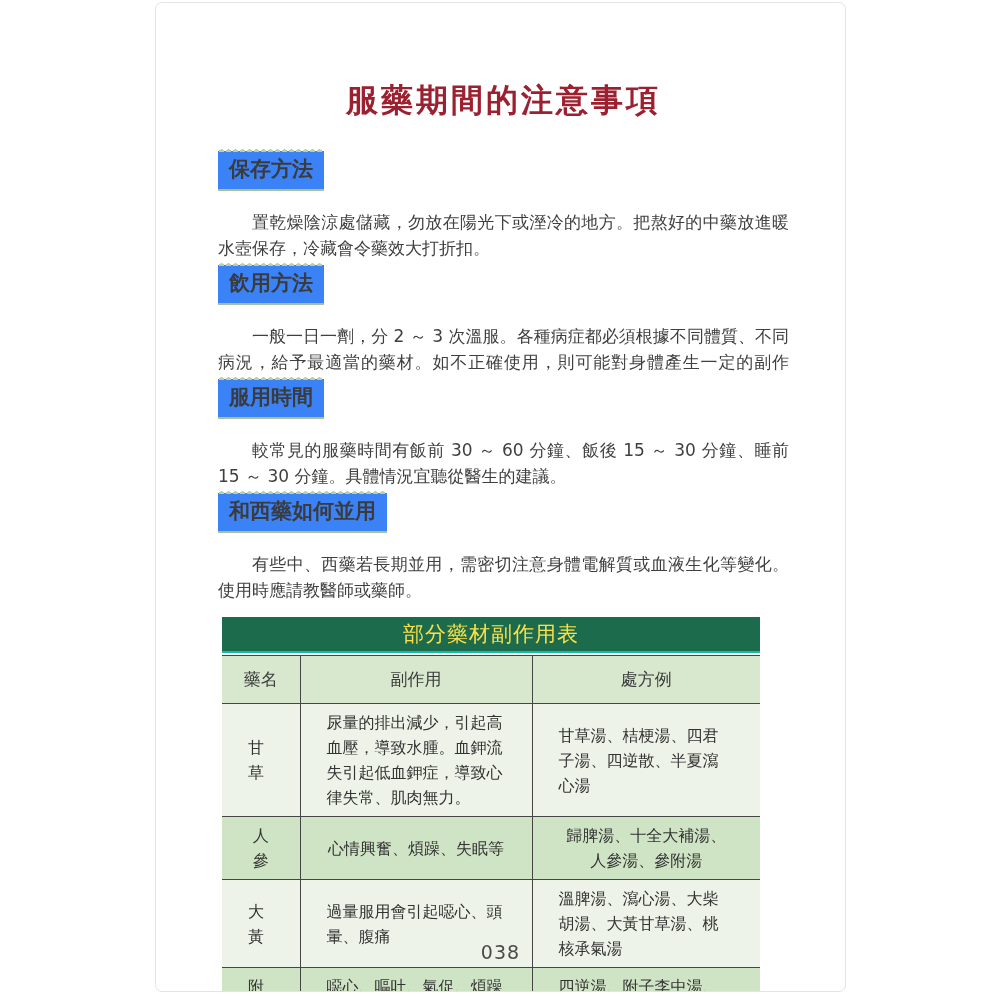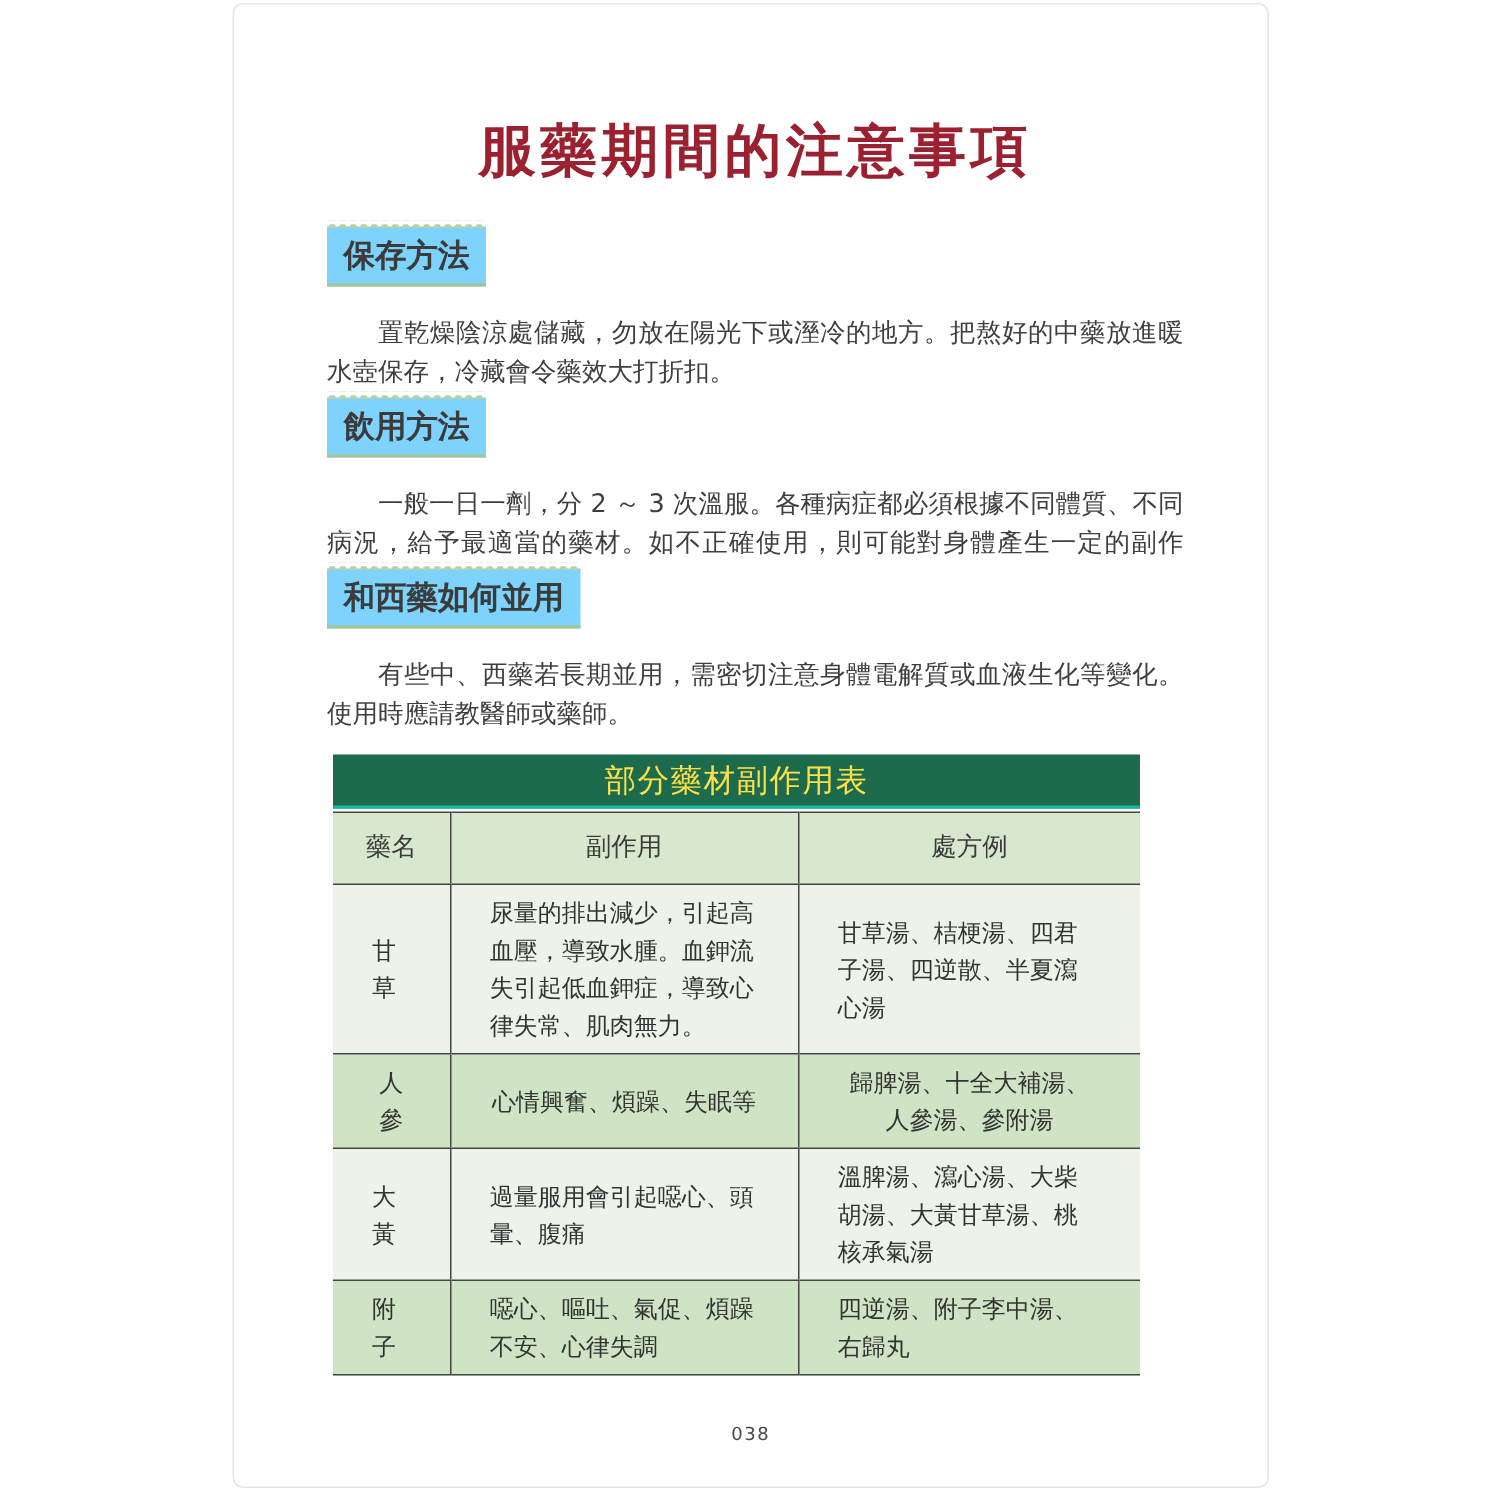--- a/index.html
+++ b/index.html
@@ -10,30 +10,31 @@
   }
   .page-card{
     position:absolute;left:155px;top:2px;width:691px;height:990px;
     background:#ffffff;border:1px solid #e4e4e4;border-radius:7px;
     box-sizing:border-box;overflow:hidden;
   }
   .content{padding:0 56px 0 62px;}
   .page-title{
     margin:74px 0 28px 0;text-align:center;
     font-family:"DejaVu Serif","Liberation Serif",serif;
-    font-size:38px;font-weight:bold;color:#9b2131;letter-spacing:3px;
+    font-size:32px;font-weight:bold;color:#9b2131;letter-spacing:3px;
     line-height:46px;
   }
   .section{margin:0;}
   .tag{
     position:relative;display:inline-block;
-    background:#7dd3fc;color:#3b3b3b;
+    background:#3b82f6;color:#3b3b3b;
     font-size:21px;font-weight:bold;line-height:1;
     padding:9px 11px 8px 11px;margin:0 0 6px 0;
     border-bottom:2px solid #a9c292;
+    font-family:Liberation Mono, monospace;
   }
   .tag::before{
     content:"";position:absolute;left:0;right:0;top:-4px;height:5px;
     background-image:radial-gradient(circle at 3.5px 5px,#b8d0a3 2.6px,rgba(184,208,163,0) 2.8px);
     background-size:7px 5px;background-repeat:repeat-x;
   }
   .para{
     margin:12px 0 4px 0;color:#3f3f3f;font-size:17px;line-height:26px;
     text-indent:2em;text-align:justify;height:52px;overflow:hidden;
   }
@@ -57,41 +58,45 @@
     background:#d7e8ce;font-weight:normal;text-align:center;
     height:48px;padding:2px 6px;font-size:17px;color:#3b3b3b;
   }
   table.se-table tbody tr:nth-child(odd) td{background:#edf3e8;}
   table.se-table tbody tr:nth-child(even) td{background:#cfe4c5;}
   .col-name{width:78px;}
   .col-side{width:232px;}
   .col-presc{width:228px;}
   .page-number{
     position:absolute;left:0;right:0;bottom:28px;text-align:center;
-    color:#4a4a4a;font-size:12px;letter-spacing:1px;
+    color:#4a4a4a;font-size:19px;letter-spacing:1px;
   }
 </style>
 </head>
 <body>
 
 <div class="page-card">
   <div class="content">
 
     <h1 class="page-title">服藥期間的注意事項</h1>
 
     <div class="section">
       <div class="tag">保存方法</div>
       <p class="para">置乾燥陰涼處儲藏，勿放在陽光下或溼冷的地方。把熬好的中藥放進暖水壺保存，冷藏會令藥效大打折扣。</p>
     </div>
 
     <div class="section">
       <div class="tag">飲用方法</div>
       <p class="para">一般一日一劑，分 2 ～ 3 次溫服。各種病症都必須根據不同體質、不同病況，給予最適當的藥材。如不正確使用，則可能對身體產生一定的副作用。</p>
     </div>
 
+    <div class="section">
+      <div class="tag">服用時間</div>
+      <p class="para">較常見的服藥時間有飯前 30 ～ 60 分鐘、飯後 15 ～ 30 分鐘、睡前 15 ～ 30 分鐘。具體情況宜聽從醫生的建議。</p>
+    </div>
 
     <div class="section">
       <div class="tag">和西藥如何並用</div>
       <p class="para">有些中、西藥若長期並用，需密切注意身體電解質或血液生化等變化。使用時應請教醫師或藥師。</p>
     </div>
 
     <div class="se-table-wrap">
       <div class="se-table-title">部分藥材副作用表</div>
       <table class="se-table">
         <colgroup>

